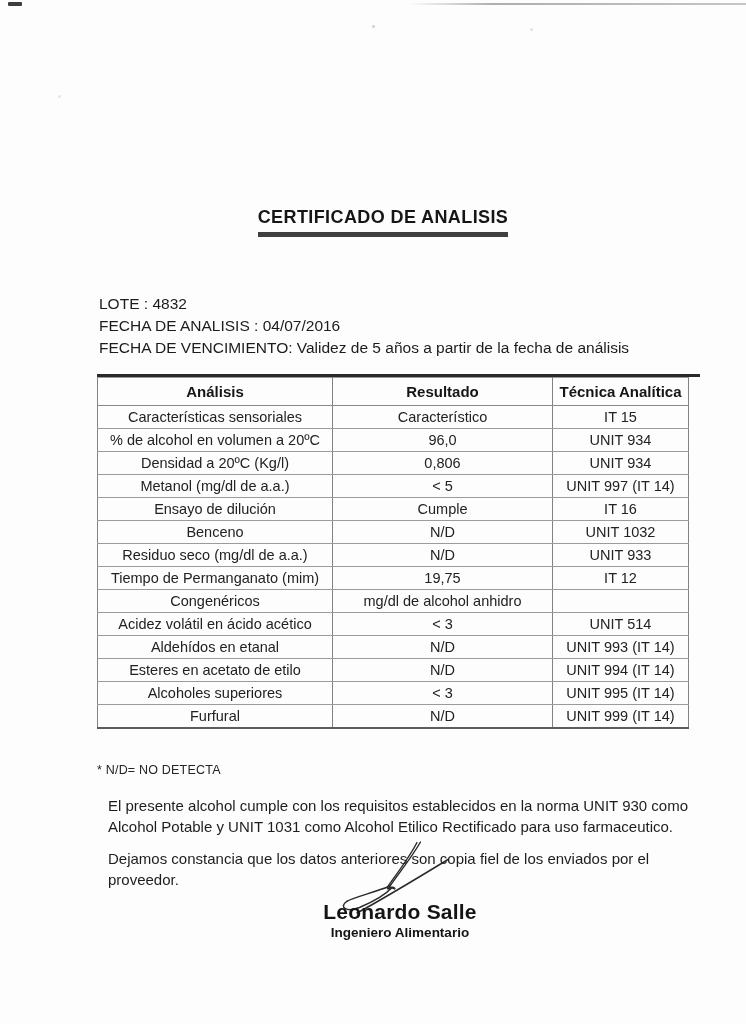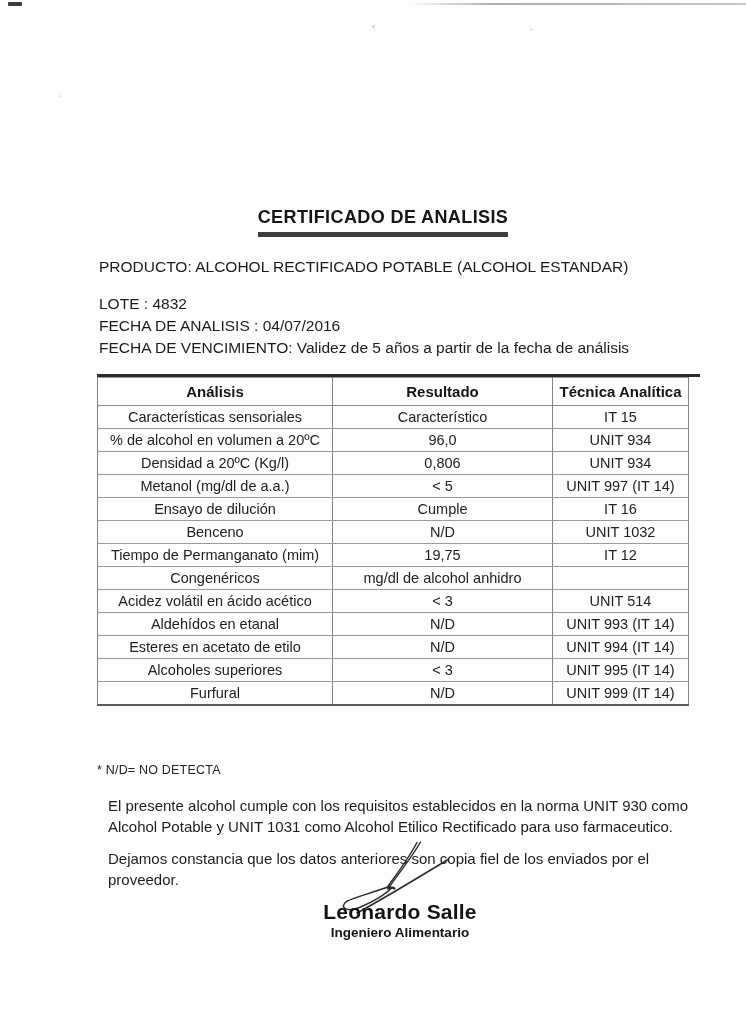--- a/index.html
+++ b/index.html
@@ -106,21 +106,20 @@
   <div class="artifact-dash"></div>
   <div class="artifact-topline"></div>
   <div class="speck" style="left:372px; top:25px;"></div>
   <div class="speck" style="left:530px; top:28px; opacity:.4;"></div>
   <div class="speck" style="left:58px; top:95px; opacity:.35;"></div>
 
   <div class="title-wrap">
     <span class="doc-title">CERTIFICADO DE ANALISIS</span>
   </div>
 
-  <div class="info-line product-line">PRODUCTO: ALCOHOL RECTIFICADO POTABLE (ALCOHOL ESTANDAR)</div>
   <div class="info-line lot-line">LOTE : 4832</div>
   <div class="info-line analysis-line">FECHA DE ANALISIS : 04/07/2016</div>
   <div class="info-line expiry-line">FECHA DE VENCIMIENTO: Validez de 5 años a partir de la fecha de análisis</div>
 
   <div class="table-topbar"></div>
   <table class="analysis">
     <colgroup>
         <col class="c1">
         <col class="c2">
         <col class="c3">
@@ -157,20 +156,25 @@
           <td>Ensayo de dilución</td>
           <td>Cumple</td>
           <td>IT 16</td>
         </tr>
         <tr>
           <td>Benceno</td>
           <td>N/D</td>
           <td>UNIT 1032</td>
         </tr>
         <tr>
+          <td>Residuo seco (mg/dl de a.a.)</td>
+          <td>N/D</td>
+          <td>UNIT 933</td>
+        </tr>
+        <tr>
           <td>Tiempo de Permanganato (mim)</td>
           <td>19,75</td>
           <td>IT 12</td>
         </tr>
         <tr>
           <td>Congenéricos</td>
           <td>mg/dl de alcohol anhidro</td>
           <td></td>
         </tr>
         <tr>

